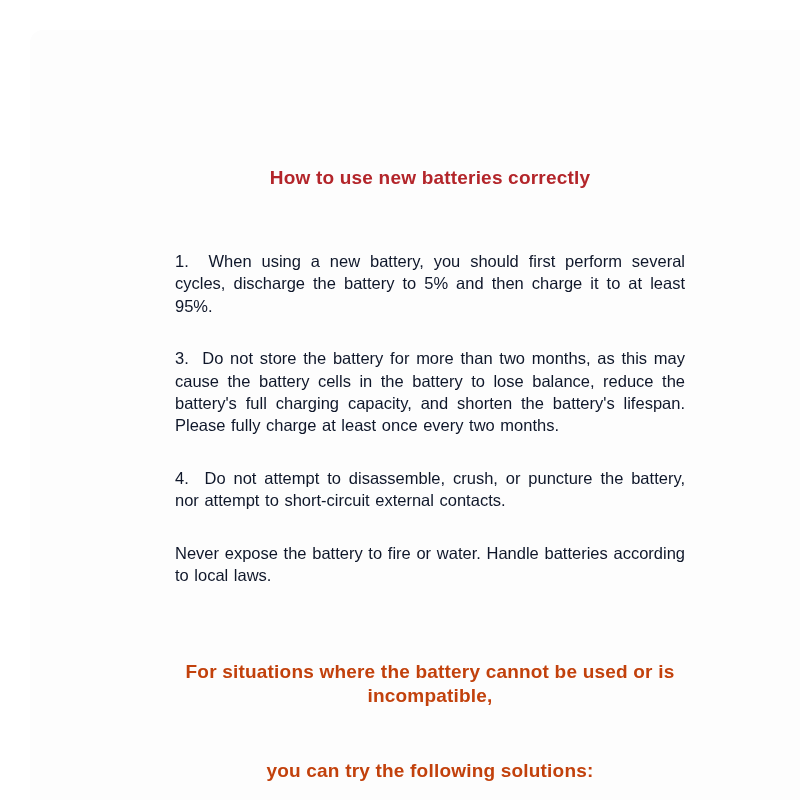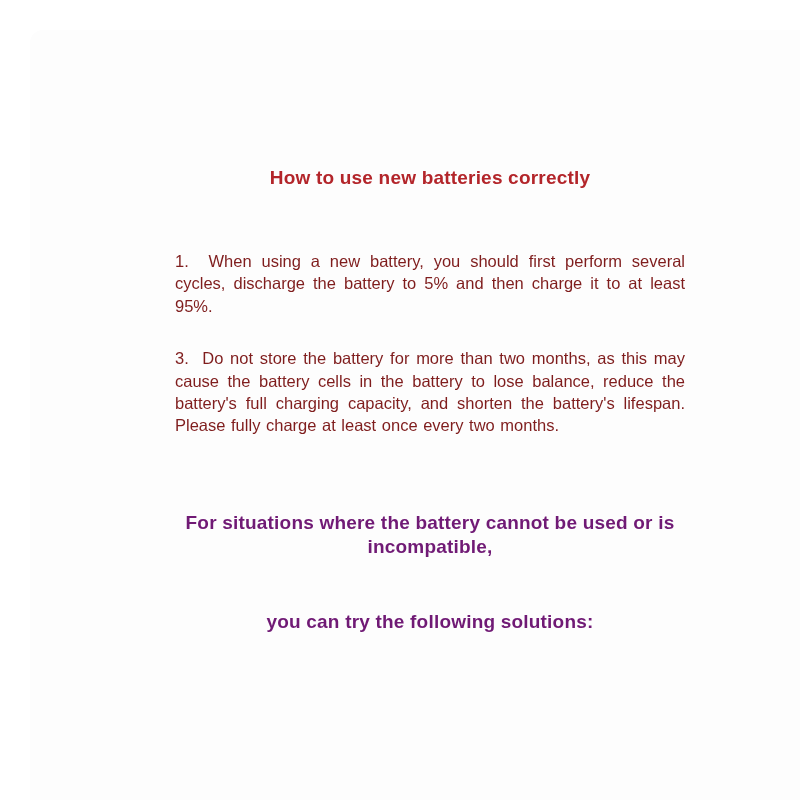--- a/index.html
+++ b/index.html
@@ -26,47 +26,49 @@
     font-weight: bold;
     color: #b3252a;
     text-align: center;
     line-height: 24px;
     margin-bottom: 15px;
     letter-spacing: 0.2px;
   }
   .body-text p {
     font-size: 16.5px;
     line-height: 22.4px;
-    color: #7f1d1d;
+    color: #0f172a;
     text-align: justify;
     margin: 0;
     word-spacing: 1px;
   }
   .sub-title {
     font-size: 19px;
     font-weight: bold;
-    color: #701a75;
+    color: #c2410c;
     text-align: center;
     line-height: 24px;
     letter-spacing: 0.2px;
   }
   .sub-title.line1 { margin-top: 29px; }
   .sub-title.line2 { margin-top: 21px; margin-bottom: 26px; }
 </style>
 </head>
 <body>
 
 <div class="page">
   <div class="content">
 
     <h1 class="main-title">How to use new batteries correctly</h1>
 
     <div class="body-text">
       <p>1.&nbsp; When using a new battery, you should first perform several cycles, discharge the battery to 5% and then charge it to at least 95%.</p>
       <p>3.&nbsp; Do not store the battery for more than two months, as this may cause the battery cells in the battery to lose balance, reduce the battery's full charging capacity, and shorten the battery's lifespan. Please fully charge at least once every two months.</p>
+      <p>4.&nbsp; Do not attempt to disassemble, crush, or puncture the battery, nor attempt to short-circuit external contacts.</p>
+      <p>Never expose the battery to fire or water. Handle batteries according to local laws.</p>
     </div>
 
     <h2 class="sub-title line1">For situations where the battery cannot be used or is incompatible,</h2>
 
     <h2 class="sub-title line2">you can try the following solutions:</h2>
 
     <div class="body-text">
     </div>
 
   </div>

